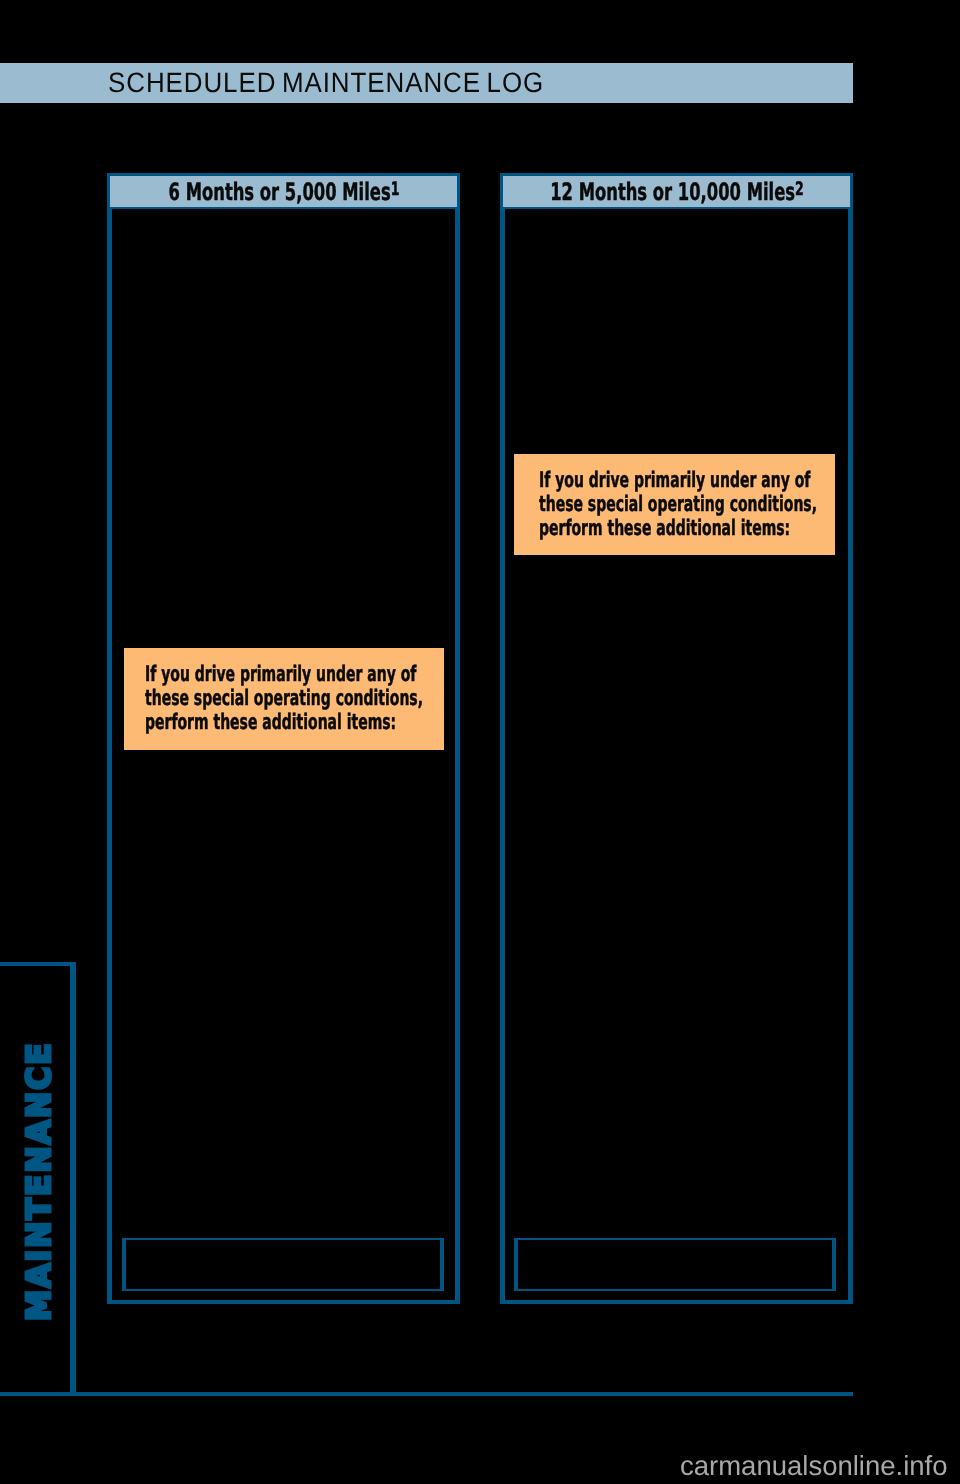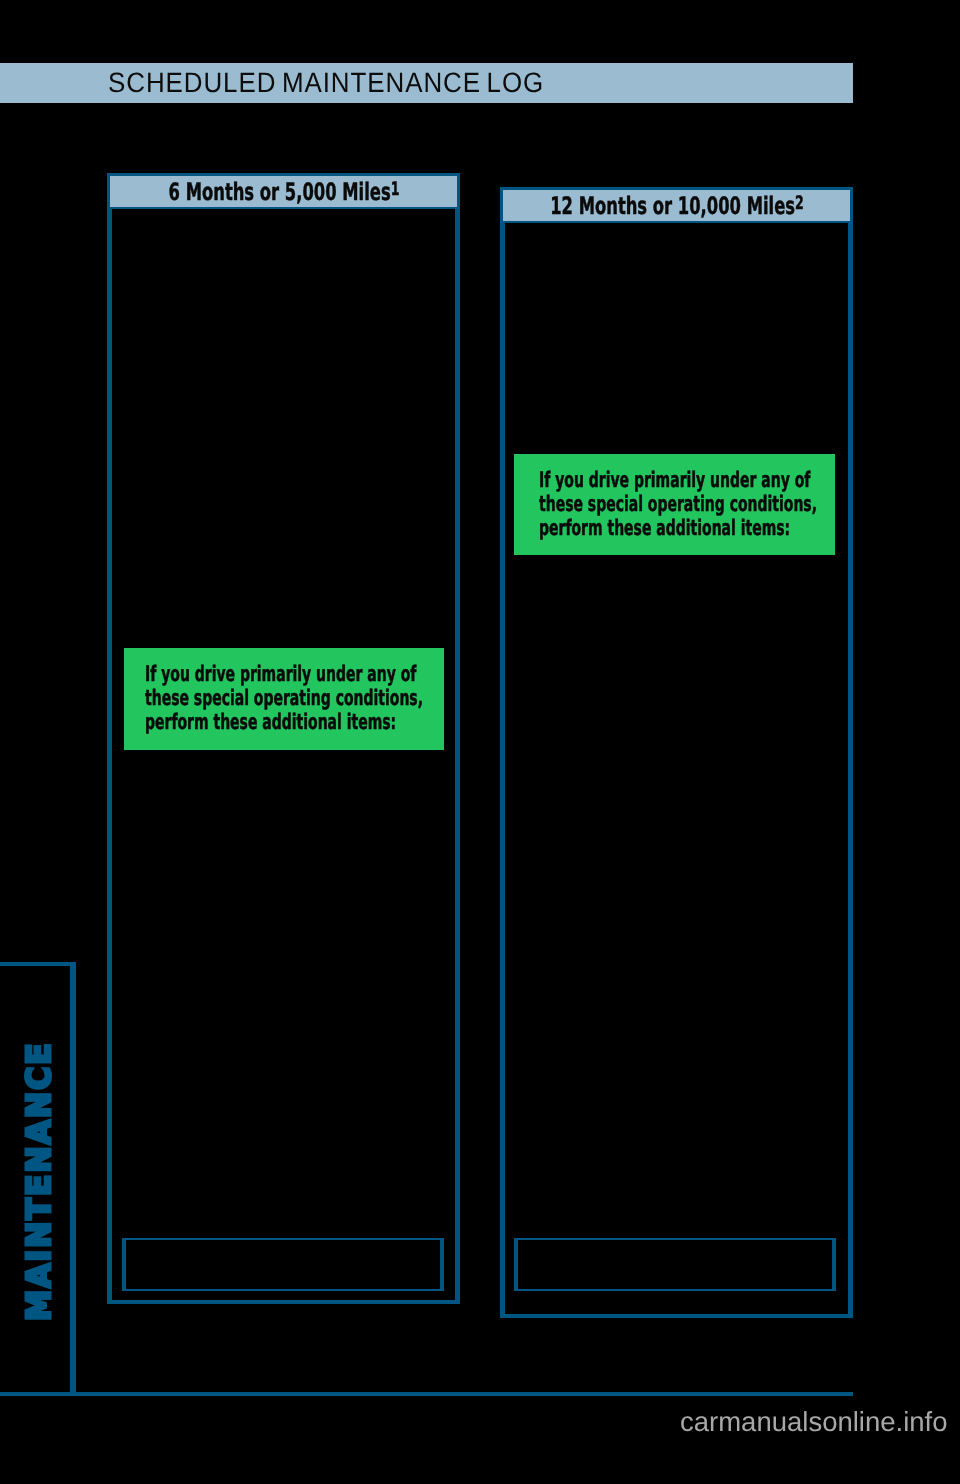--- a/index.html
+++ b/index.html
@@ -29,21 +29,21 @@
   
   .column {
     position: absolute; top: 173px; width: 353px;
     border: 5px solid #005682;
     border-top-width: 0;
     border-bottom-width: 4px;
     box-sizing: border-box;
     background: transparent;
   }
   #col-left  { left: 107px; height: 1131px; }
-  #col-right { left: 500px; height: 1131px; margin-top: 14px; }
+  #col-right { left: 500px; height: 1131px; }
 
   .col-head {
     position: absolute; left: -5px; top: 0px; width: 353px; height: 36px;
     background: #9BBCD0;
     border: 3.6px solid #005682;
     border-bottom-width: 2.4px;
     box-sizing: border-box;
     overflow: hidden;
   }
   .col-head-inner {
@@ -53,21 +53,21 @@
     font-size: 24px; font-weight: 700; color: #0a0a0a;
     -webkit-text-stroke: 0.45px #0a0a0a;
     white-space: nowrap; line-height: 24px;
     transform: translateX(-50%) scaleX(0.758) translateZ(0);
   }
   .col-head-inner sup { font-size: 0.77em; vertical-align: 0.26em; }
 
   
   .callout {
     position: absolute;
-    background: #22c55e;
+    background: #fdba74;
     overflow: hidden;
   }
   .callout-text {
     position: absolute; left: 21px; top: 14.5px; width: 400px;
     font-family: "DejaVu Sans", sans-serif;
     font-stretch: condensed;
     font-weight: 700; font-size: 21.4px; line-height: 24.2px;
     color: #0a0a0a;
     -webkit-text-stroke: 0.5px #0a0a0a;
     transform: scaleX(0.727) translateZ(0);
@@ -114,21 +114,21 @@
     color: #005682;
     -webkit-text-stroke: 3.0px #005682;
     font-family: "DejaVu Sans", sans-serif;
     font-stretch: condensed;
     font-size: 33px; font-weight: 700; letter-spacing: 2.0px;
     white-space: nowrap; line-height: 29px;
   }
 
   
   #watermark {
-    position: absolute; left: 680px; top: 1408px;
+    position: absolute; left: 680px; top: 1452px;
     color: #a8a8a8; font-size: 27.5px; white-space: nowrap; line-height: 28px;
     transform: translateZ(0);
     font-family: "Liberation Sans", sans-serif;
   }
 </style>
 </head>
 <body>
 
 <div class="page">
 

